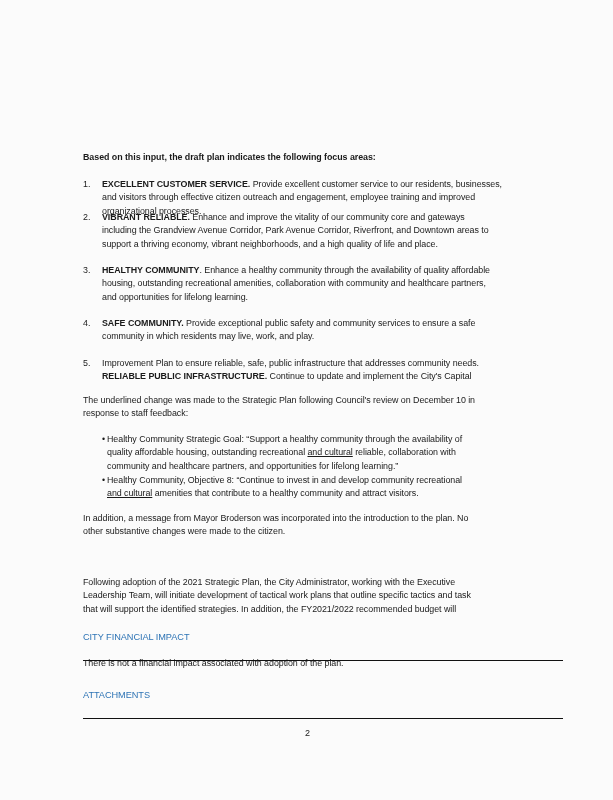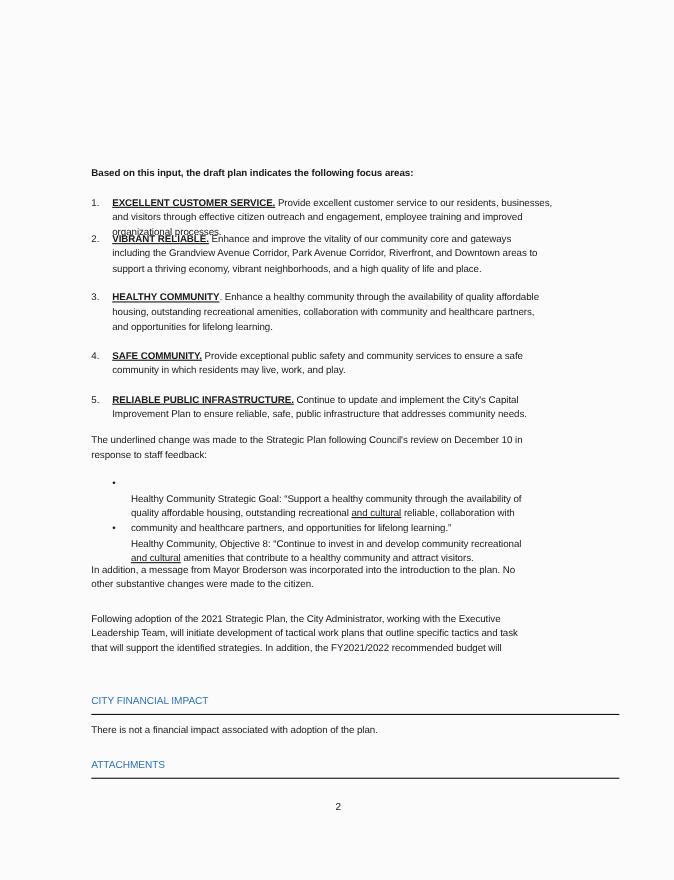--- a/index.html
+++ b/index.html
@@ -16,31 +16,31 @@
     left: 83px; top: 0; width: 450px;
     font-size: 8.9px;
     line-height: 13.3px;
     letter-spacing: -0.05px;
   }
   .p { position: absolute; left: 0; width: 460px; }
   .intro { top: 151px; font-weight: bold; }
   .li { position: absolute; left: 0; width: 460px; }
   .li .num { position: absolute; left: 0; top: 0; width: 18px; }
   .li .body { position: absolute; left: 19px; width: 442px; }
-  .li b { font-weight: bold; text-decoration: underline; }
+  .li b { font-weight: bold; }
   .bul { position: absolute; left: 0; width: 460px; }
   .bul .dot { position: absolute; left: 19px; top: 0; }
-  .bul .body { position: absolute; left: 36px; width: 424px; margin-top: 14px; }
+  .bul .body { position: absolute; left: 24px; width: 424px; }
   u { text-decoration: underline; text-underline-offset: 1px; }
   .heading {
     position: absolute; left: 0; width: 480px;
     color: #2e74b5;
     font-size: 9.2px;
     border-bottom: 1.4px solid #111;
-    padding-bottom: 5px;
+    padding-bottom: 16px;
   }
   .pnum { position: absolute; left: 222px; top: 727px; font-size: 9px; }
 </style>
 </head>
 <body>
 
 <div class="page">
 
   <div class="p intro">Based on this input, the draft plan indicates the following focus areas:</div>
 
@@ -75,22 +75,22 @@
     <span class="num">4.</span>
     <div class="body">
       <div><b>SAFE COMMUNITY.</b><span> Provide exceptional public safety and community services to ensure a safe</span></div>
       <div>community in which residents may live, work, and play.</div>
     </div>
   </div>
 
   <div class="li" style="top:357px">
     <span class="num">5.</span>
     <div class="body">
+      <div>Improvement Plan to ensure reliable, safe, public infrastructure that addresses community needs.</div>
       <div><b>RELIABLE PUBLIC INFRASTRUCTURE.</b><span> Continue to update and implement the City's Capital</span></div>
-      <div>Improvement Plan to ensure reliable, safe, public infrastructure that addresses community needs.</div>
     </div>
   </div>
 
   <div class="p" style="top:394px">
     <div>The underlined change was made to the Strategic Plan following Council's review on December 10 in</div>
     <div>response to staff feedback:</div>
   </div>
 
   <div class="bul" style="top:433px">
     <span class="dot">•</span>
@@ -107,21 +107,21 @@
       <div>Healthy Community, Objective 8: “Continue to invest in and develop community recreational</div>
       <div><u>and cultural</u><span> amenities that contribute to a healthy community and attract visitors.</span></div>
     </div>
   </div>
 
   <div class="p" style="top:512px">
     <div>In addition, a message from Mayor Broderson was incorporated into the introduction to the plan. No</div>
     <div>other substantive changes were made to the citizen.</div>
   </div>
 
-  <div class="p" style="top:556px">
+  <div class="p" style="top:576px">
     <div>Following adoption of the 2021 Strategic Plan, the City Administrator, working with the Executive</div>
     <div>Leadership Team, will initiate development of tactical work plans that outline specific tactics and task</div>
     <div>that will support the identified strategies. In addition, the FY2021/2022 recommended budget will</div>
   </div>
 
   <div class="heading" style="top:631px">CITY FINANCIAL IMPACT</div>
   <div class="p" style="top:657px">There is not a financial impact associated with adoption of the plan.</div>
 
   <div class="heading" style="top:689px">ATTACHMENTS</div>
 

